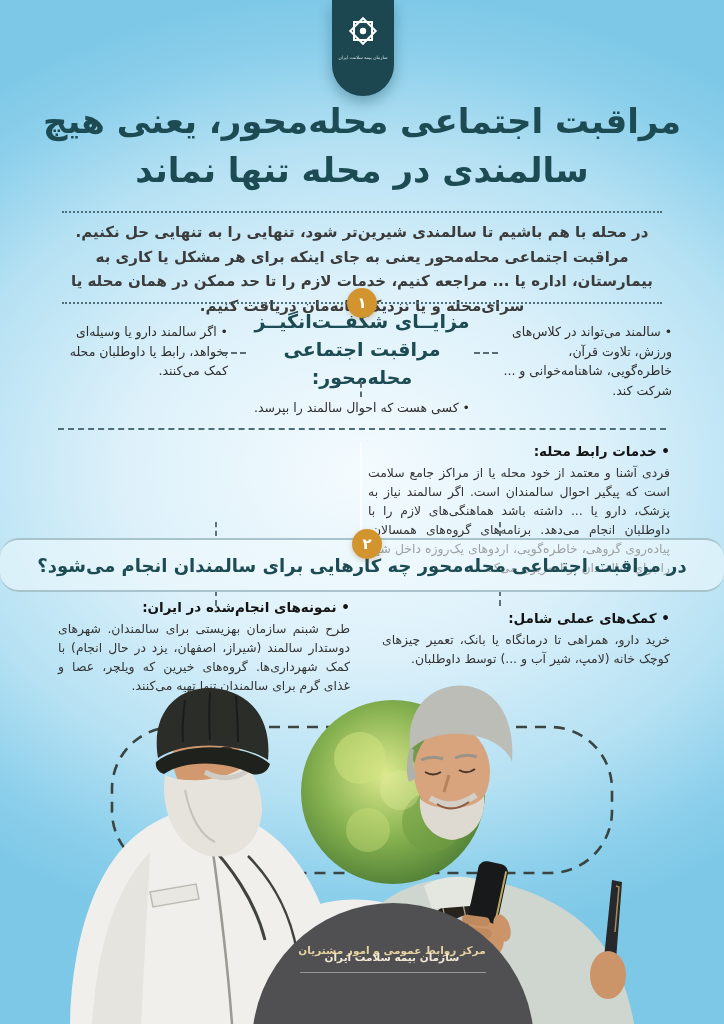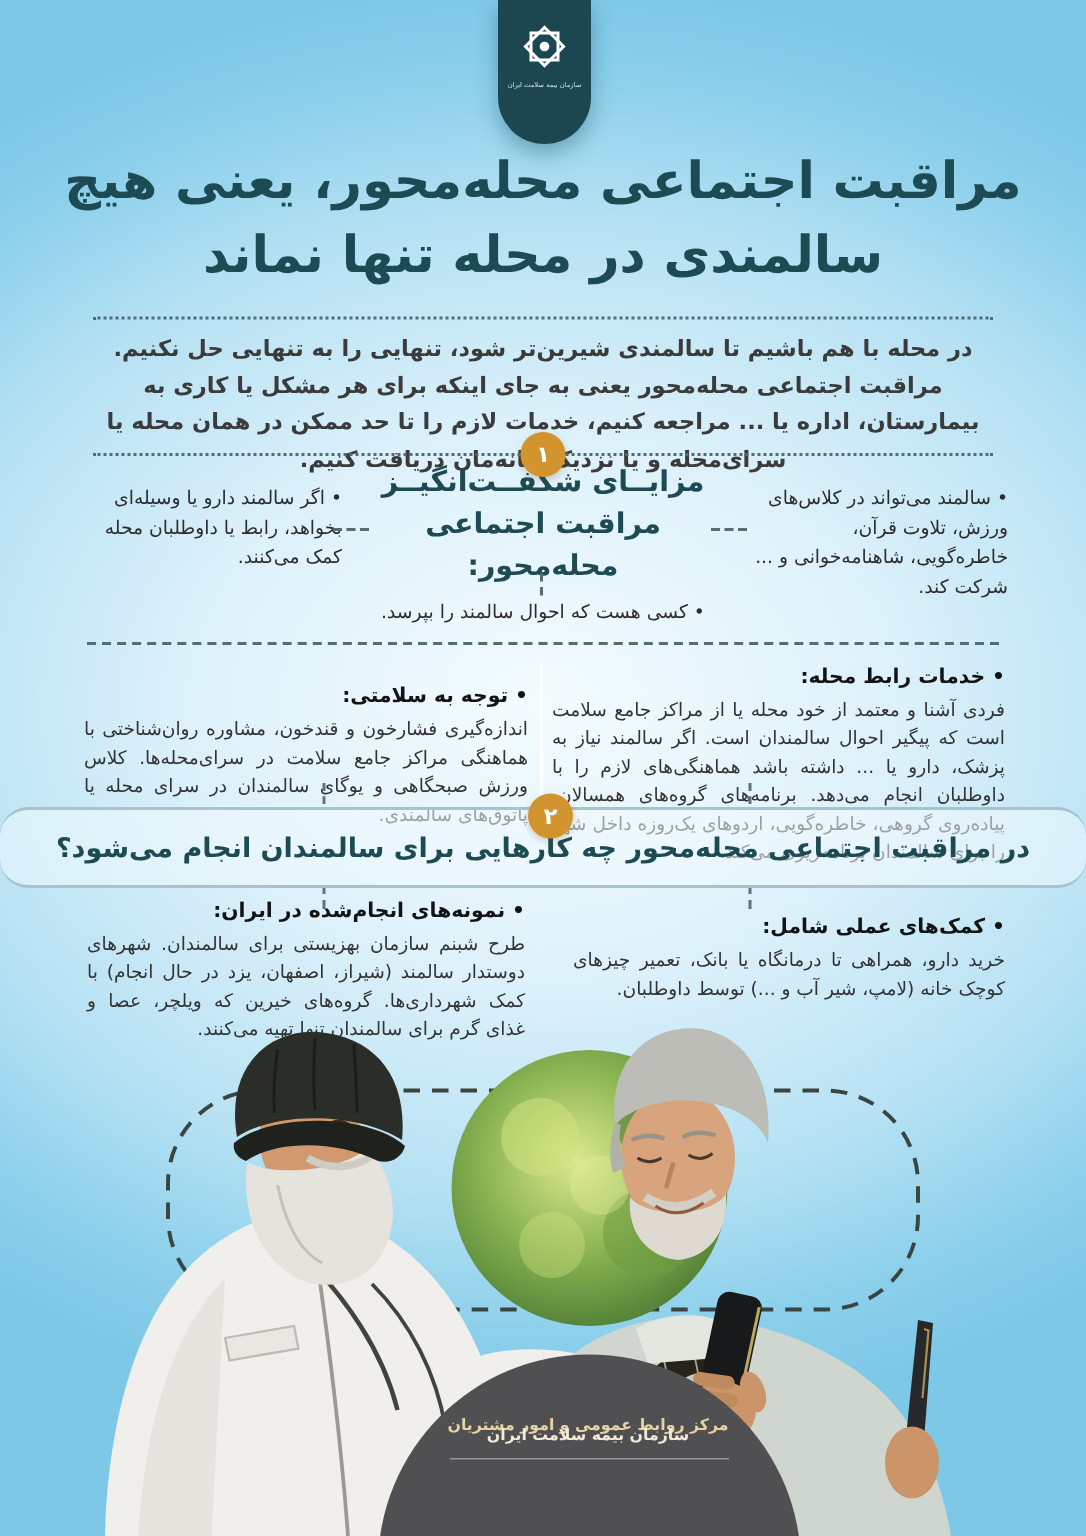--- a/index.html
+++ b/index.html
@@ -114,24 +114,20 @@
   <div class="abs connector conn-l"></div>
   <div class="abs s1-dashv"></div>
   <div class="abs s1-bottom">• کسی هست که احوال سالمند را بپرسد.</div>
 
   <div class="abs dashline" style="top:428px;"></div>
 
   <div class="abs liaison-right">
     <div class="col-heading">• خدمات رابط محله:</div>
     <div class="col-body">فردی آشنا و معتمد از خود محله یا از مراکز جامع سلامت است که پیگیر احوال سالمندان است. اگر سالمند نیاز به پزشک، دارو یا ... داشته باشد هماهنگی‌های لازم را با داوطلبان انجام می‌دهد. برنامه‌های گروه‌های همسالان، پیاده‌روی گروهی، خاطره‌گویی، اردوهای یک‌روزه داخل شهر را برای سالمندان برنامه‌ریزی می‌کند.</div>
   </div>
-  <div class="abs liaison-left">
-    <div class="col-heading">• توجه به سلامتی:</div>
-    <div class="col-body">اندازه‌گیری فشارخون و قندخون، مشاوره روان‌شناختی با هماهنگی مراکز جامع سلامت در سرای‌محله‌ها. کلاس ورزش صبحگاهی و یوگای سالمندان در سرای محله یا پاتوق‌های سالمندی.</div>
-  </div>
   <div class="abs vline"></div>
 
   <div class="abs tick" style="left:215px; top:522px; height:14px;"></div>
   <div class="abs tick" style="left:499px; top:522px; height:14px;"></div>
   <div class="abs tick" style="left:215px; top:590px; height:16px;"></div>
   <div class="abs tick" style="left:499px; top:590px; height:16px;"></div>
   <div class="abs strip">
     <div class="strip-heading">در مراقبت اجتماعی محله‌محور چه کارهایی برای سالمندان انجام می‌شود؟</div>
   </div>
   <div class="abs numcircle circle2">۲</div>

